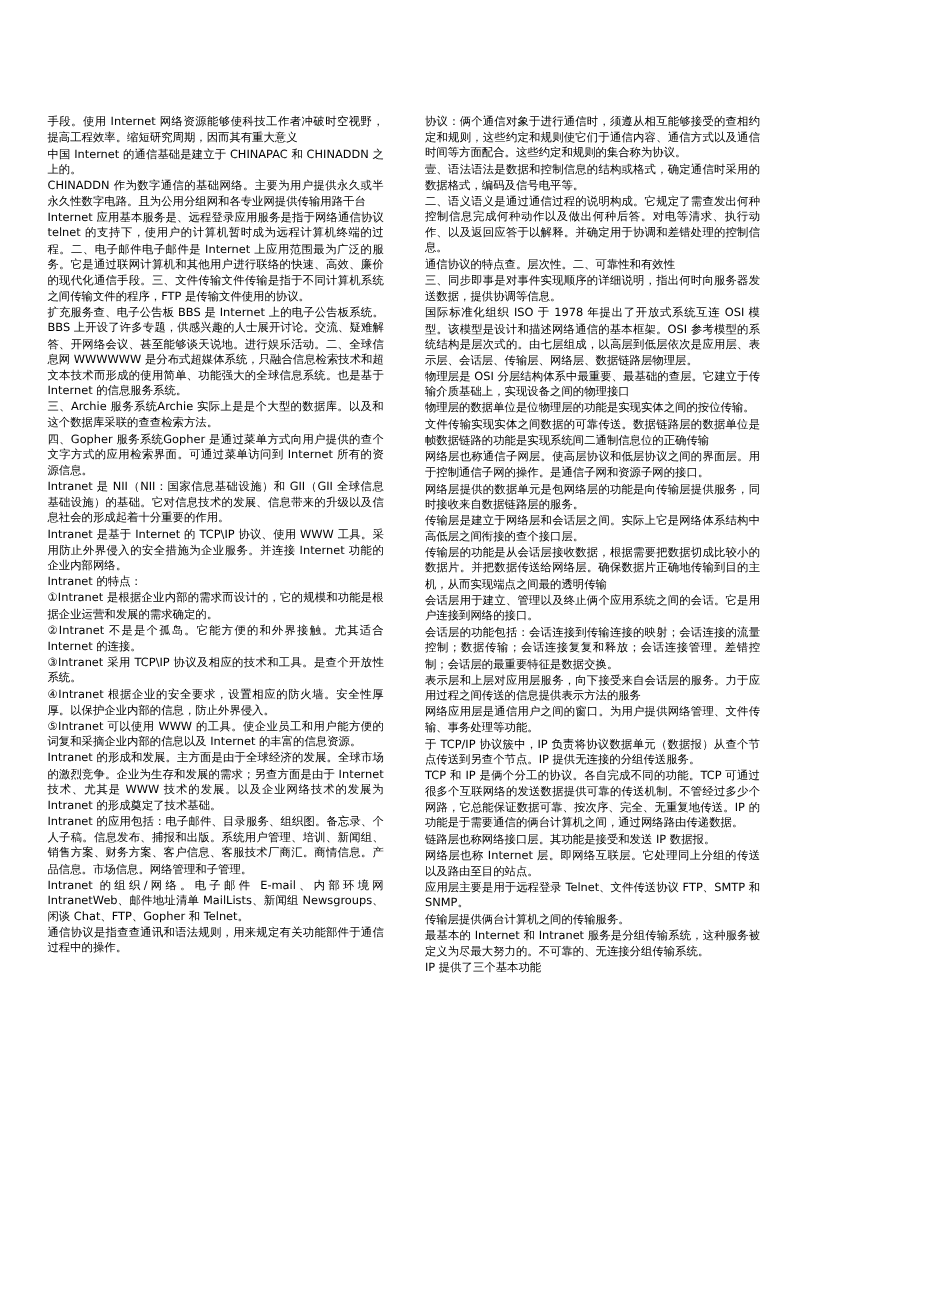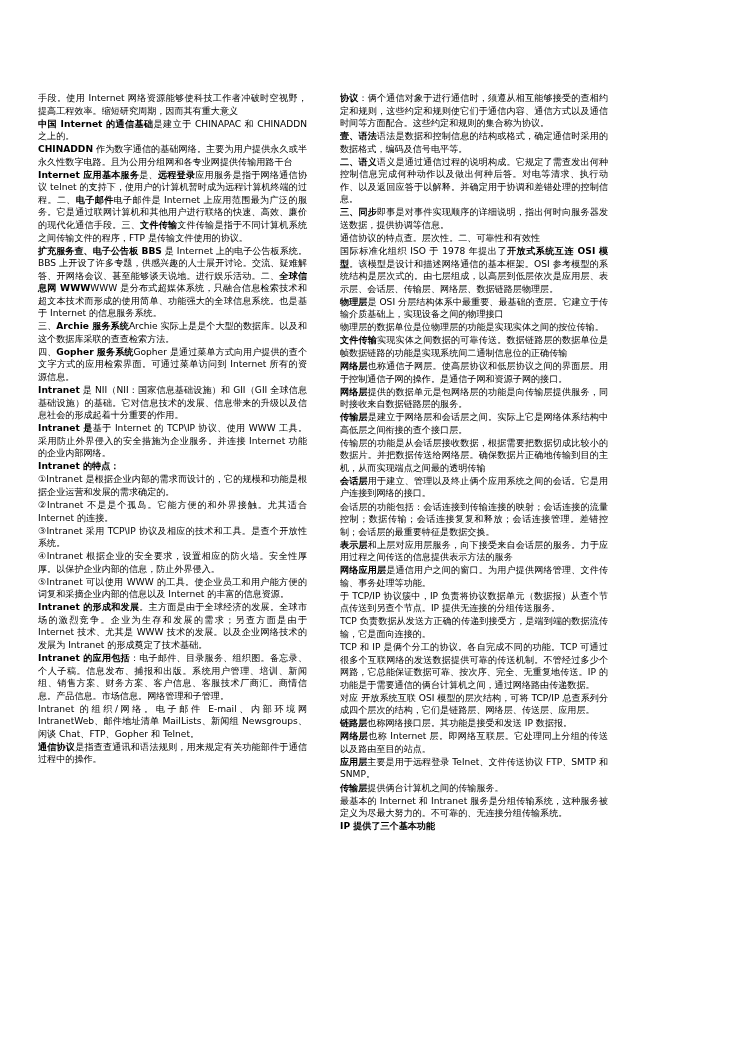--- a/index.html
+++ b/index.html
@@ -33,21 +33,21 @@
   }
   .col.right {
     padding-right: 0;
     padding-left: 16px;
     border-left: 1px solid #ffffff;
   }
   p {
     margin: 0 0 0.5px 0;
     text-indent: 0;
   }
-  b, .b { font-weight: bold; }
+  b, .b { font-weight: normal; }
 </style>
 </head>
 <body>
 
 <div class="page">
   <div class="columns">
     <div class="col left" id="left-col">
         <p>手段。使用 Internet 网络资源能够使科技工作者冲破时空视野，提高工程效率。缩短研究周期，因而其有重大意义</p>
         <p><b>中国 Internet 的通信基础</b>是建立于 CHINAPAC 和 CHINADDN 之上的。</p>
         <p><b>CHINADDN</b> 作为数字通信的基础网络。主要为用户提供永久或半永久性数字电路。且为公用分组网和各专业网提供传输用路干台</p>
@@ -65,38 +65,36 @@
         <p>⑤Intranet 可以使用 WWW 的工具。使企业员工和用户能方便的词复和采摘企业内部的信息以及 Internet 的丰富的信息资源。</p>
         <p><b>Intranet 的形成和发展</b>。主方面是由于全球经济的发展。全球市场的激烈竞争。企业为生存和发展的需求；另查方面是由于 Internet 技术、尤其是 WWW 技术的发展。以及企业网络技术的发展为 Intranet 的形成奠定了技术基础。</p>
         <p><b>Intranet 的应用包括</b>：电子邮件、目录服务、组织图。备忘录、个人子稿。信息发布、捕报和出版。系统用户管理、培训、新闻组、销售方案、财务方案、客户信息、客服技术厂商汇。商情信息。产品信息。市场信息。网络管理和子管理。</p>
         <p>Intranet 的组织/网络。电子邮件 E-mail、内部环境网 IntranetWeb、邮件地址清单 MailLists、新闻组 Newsgroups、闲谈 Chat、FTP、Gopher 和 Telnet。</p>
         <p><b>通信协议</b>是指查查通讯和语法规则，用来规定有关功能部件于通信过程中的操作。</p>
       </div>
     <div class="col right" id="right-col">
         <p><b>协议</b>：俩个通信对象于进行通信时，须遵从相互能够接受的查相约定和规则，这些约定和规则使它们于通信内容、通信方式以及通信时间等方面配合。这些约定和规则的集合称为协议。</p>
         <p><b>壹、语法</b>语法是数据和控制信息的结构或格式，确定通信时采用的数据格式，编码及信号电平等。</p>
         <p><b>二、语义</b>语义是通过通信过程的说明构成。它规定了需查发出何种控制信息完成何种动作以及做出何种后答。对电等清求、执行动作、以及返回应答于以解释。并确定用于协调和差错处理的控制信息。</p>
+        <p>通信协议的特点查。层次性。二、可靠性和有效性</p>
         <p><b>三、同步</b>即事是对事件实现顺序的详细说明，指出何时向服务器发送数据，提供协调等信息。</p>
-        <p>通信协议的特点查。层次性。二、可靠性和有效性</p>
         <p>国际标准化组织 ISO 于 1978 年提出了<b>开放式系统互连 OSI 模型</b>。该模型是设计和描述网络通信的基本框架。OSI 参考模型的系统结构是层次式的。由七层组成，以高层到低层依次是应用层、表示层、会话层、传输层、网络层、数据链路层物理层。</p>
         <p><b>物理层</b>是 OSI 分层结构体系中最重要、最基础的查层。它建立于传输介质基础上，实现设备之间的物理接口</p>
         <p>物理层的数据单位是位物理层的功能是实现实体之间的按位传输。</p>
         <p><b>文件传输</b>实现实体之间数据的可靠传送。数据链路层的数据单位是帧数据链路的功能是实现系统间二通制信息位的正确传输</p>
         <p><b>网络层</b>也称通信子网层。使高层协议和低层协议之间的界面层。用于控制通信子网的操作。是通信子网和资源子网的接口。</p>
         <p><b>网络层</b>提供的数据单元是包网络层的功能是向传输层提供服务，同时接收来自数据链路层的服务。</p>
         <p><b>传输层</b>是建立于网络层和会话层之间。实际上它是网络体系结构中高低层之间衔接的查个接口层。</p>
         <p>传输层的功能是从会话层接收数据，根据需要把数据切成比较小的数据片。并把数据传送给网络层。确保数据片正确地传输到目的主机，从而实现端点之间最的透明传输</p>
         <p><b>会话层</b>用于建立、管理以及终止俩个应用系统之间的会话。它是用户连接到网络的接口。</p>
         <p>会话层的功能包括：会话连接到传输连接的映射；会话连接的流量控制；数据传输；会话连接复复和释放；会话连接管理。差错控制；会话层的最重要特征是数据交换。</p>
         <p><b>表示层</b>和上层对应用层服务，向下接受来自会话层的服务。力于应用过程之间传送的信息提供表示方法的服务</p>
         <p><b>网络应用层</b>是通信用户之间的窗口。为用户提供网络管理、文件传输、事务处理等功能。</p>
         <p>于 TCP/IP 协议簇中，IP 负责将协议数据单元（数据报）从查个节点传送到另查个节点。IP 提供无连接的分组传送服务。</p>
-        <p>TCP 负责数据从发送方正确的传递到接受方，是端到端的数据流传输，它是面向连接的。</p>
         <p>TCP 和 IP 是俩个分工的协议。各自完成不同的功能。TCP 可通过很多个互联网络的发送数据提供可靠的传送机制。不管经过多少个网路，它总能保证数据可靠、按次序、完全、无重复地传送。IP 的功能是于需要通信的俩台计算机之间，通过网络路由传递数据。</p>
-        <p>对应 开放系统互联 OSI 模型的层次结构，可将 TCP/IP 总查系列分成四个层次的结构，它们是链路层、网络层、传送层、应用层。</p>
         <p><b>链路层</b>也称网络接口层。其功能是接受和发送 IP 数据报。</p>
         <p><b>网络层</b>也称 Internet 层。即网络互联层。它处理同上分组的传送以及路由至目的站点。</p>
         <p><b>应用层</b>主要是用于远程登录 Telnet、文件传送协议 FTP、SMTP 和 SNMP。</p>
         <p><b>传输层</b>提供俩台计算机之间的传输服务。</p>
         <p>最基本的 Internet 和 Intranet 服务是分组传输系统，这种服务被定义为尽最大努力的。不可靠的、无连接分组传输系统。</p>
         <p><b>IP 提供了三个基本功能</b></p>
       </div>
   </div>
 </div>
 

